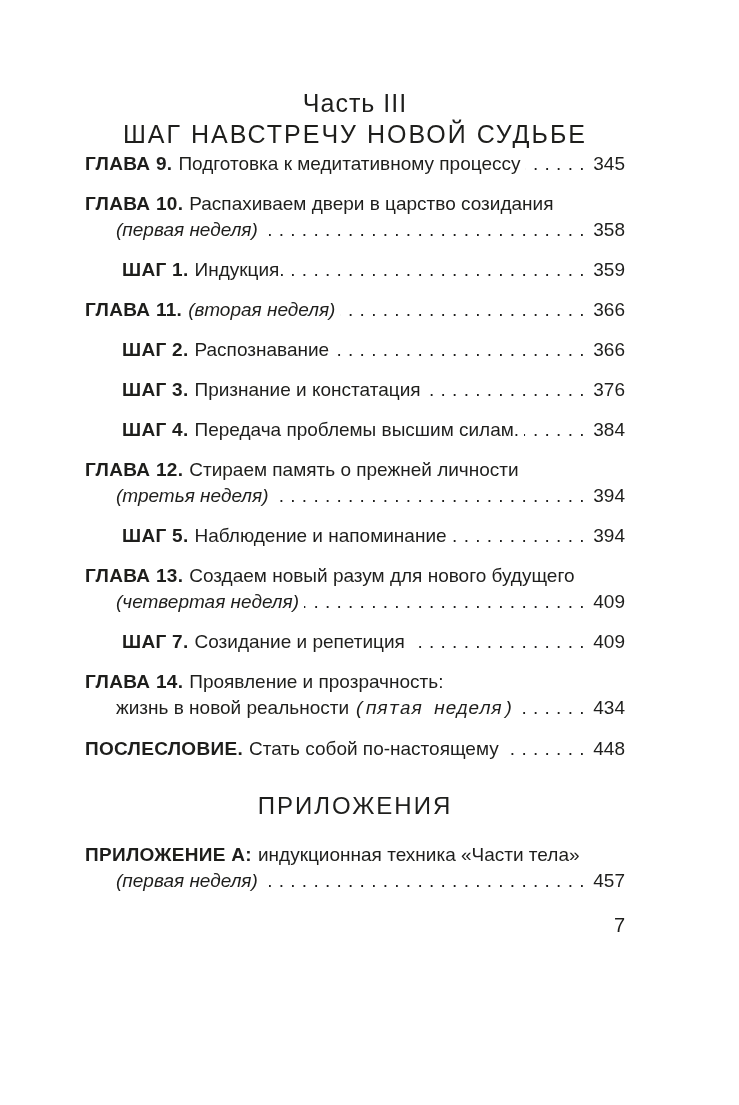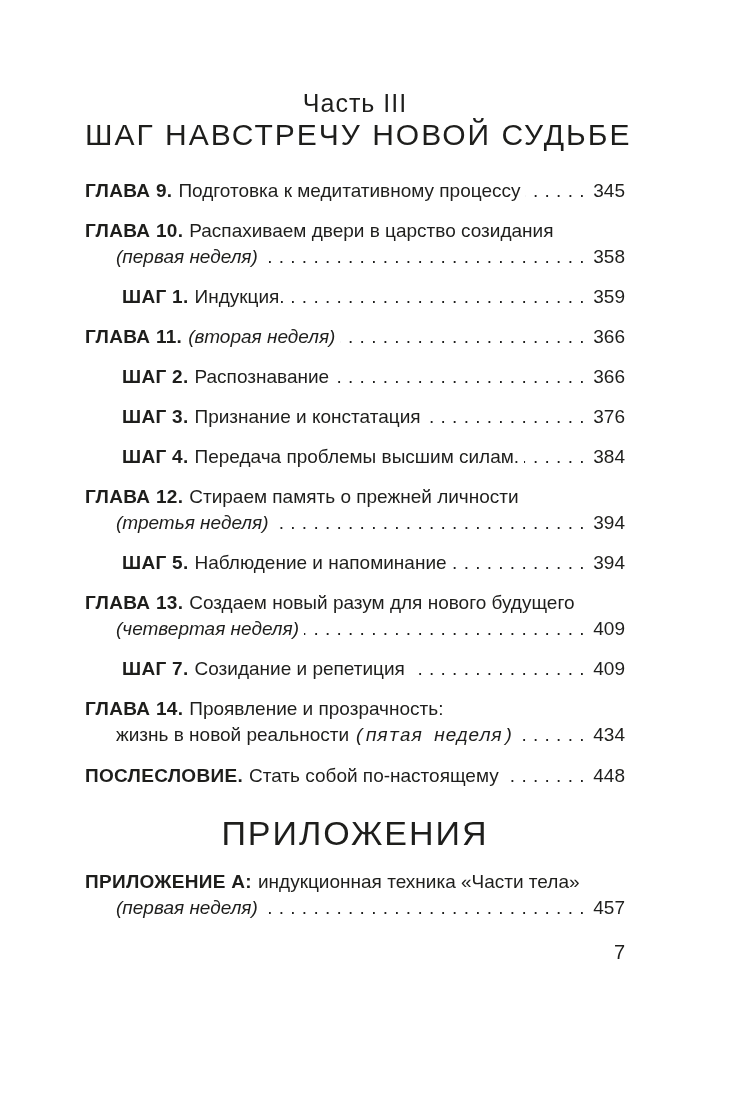--- a/index.html
+++ b/index.html
@@ -23,28 +23,27 @@
   }
   
   .part-header { text-align: center; }
   .part-label {
     font-size: 25px;
     line-height: 30px;
     letter-spacing: 1px;
     white-space: nowrap;
   }
   .part-title {
-    font-size: 30px;
+    font-size: 25px;
     line-height: 33px;
     letter-spacing: 2px;
     white-space: nowrap;
   }
   
   .toc {
-    margin-top: 27px;
     font-size: 19px;
     line-height: 26px;
   }
   .entry { margin-bottom: 14px; }
   .entry.step { padding-left: 37px; }
   .line {
     display: flex;
     align-items: baseline;
   }
   .line.cont { padding-left: 31px; }
@@ -71,21 +70,21 @@
   }
   .pg {
     min-width: 34px;
     text-align: right;
     white-space: pre;
   }
   
   .appendix-heading {
     margin: 28px 0 20px;
     text-align: center;
-    font-size: 34px;
+    font-size: 24px;
     line-height: 32px;
     letter-spacing: 2px;
     white-space: nowrap;
   }
   
   .footer {
     margin-top: 18px;
     text-align: right;
     font-size: 20px;
     line-height: 26px;

